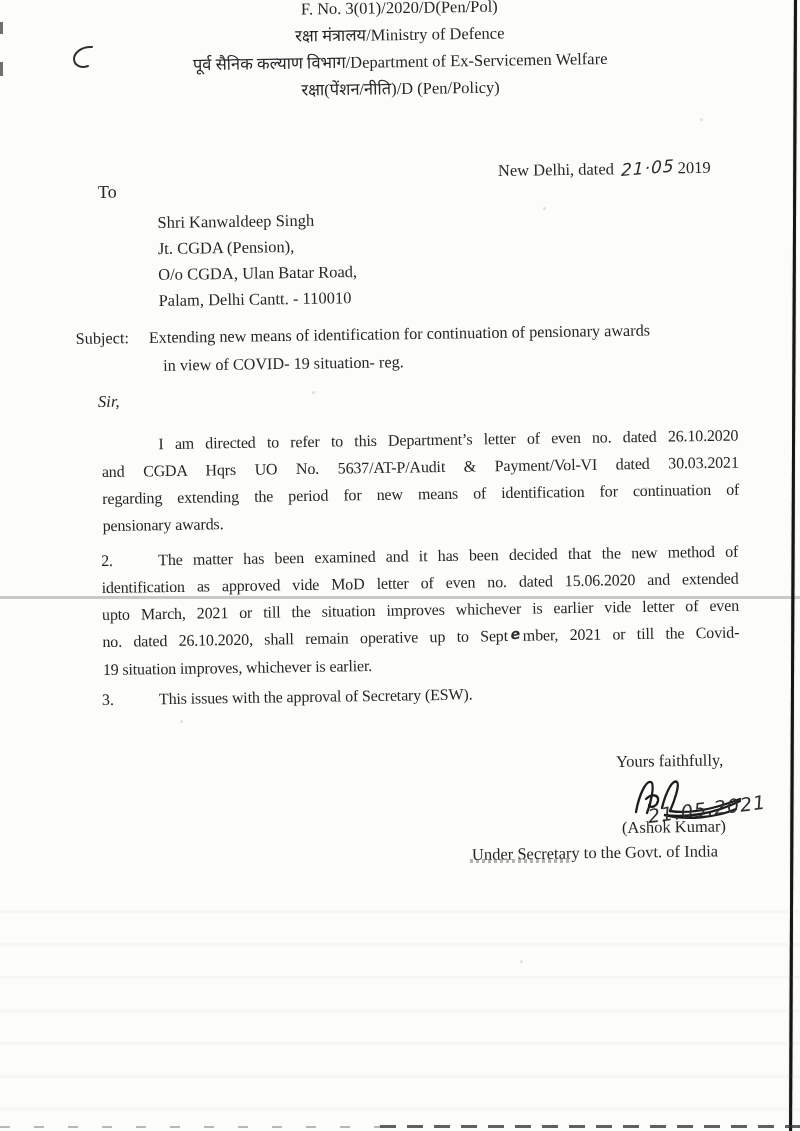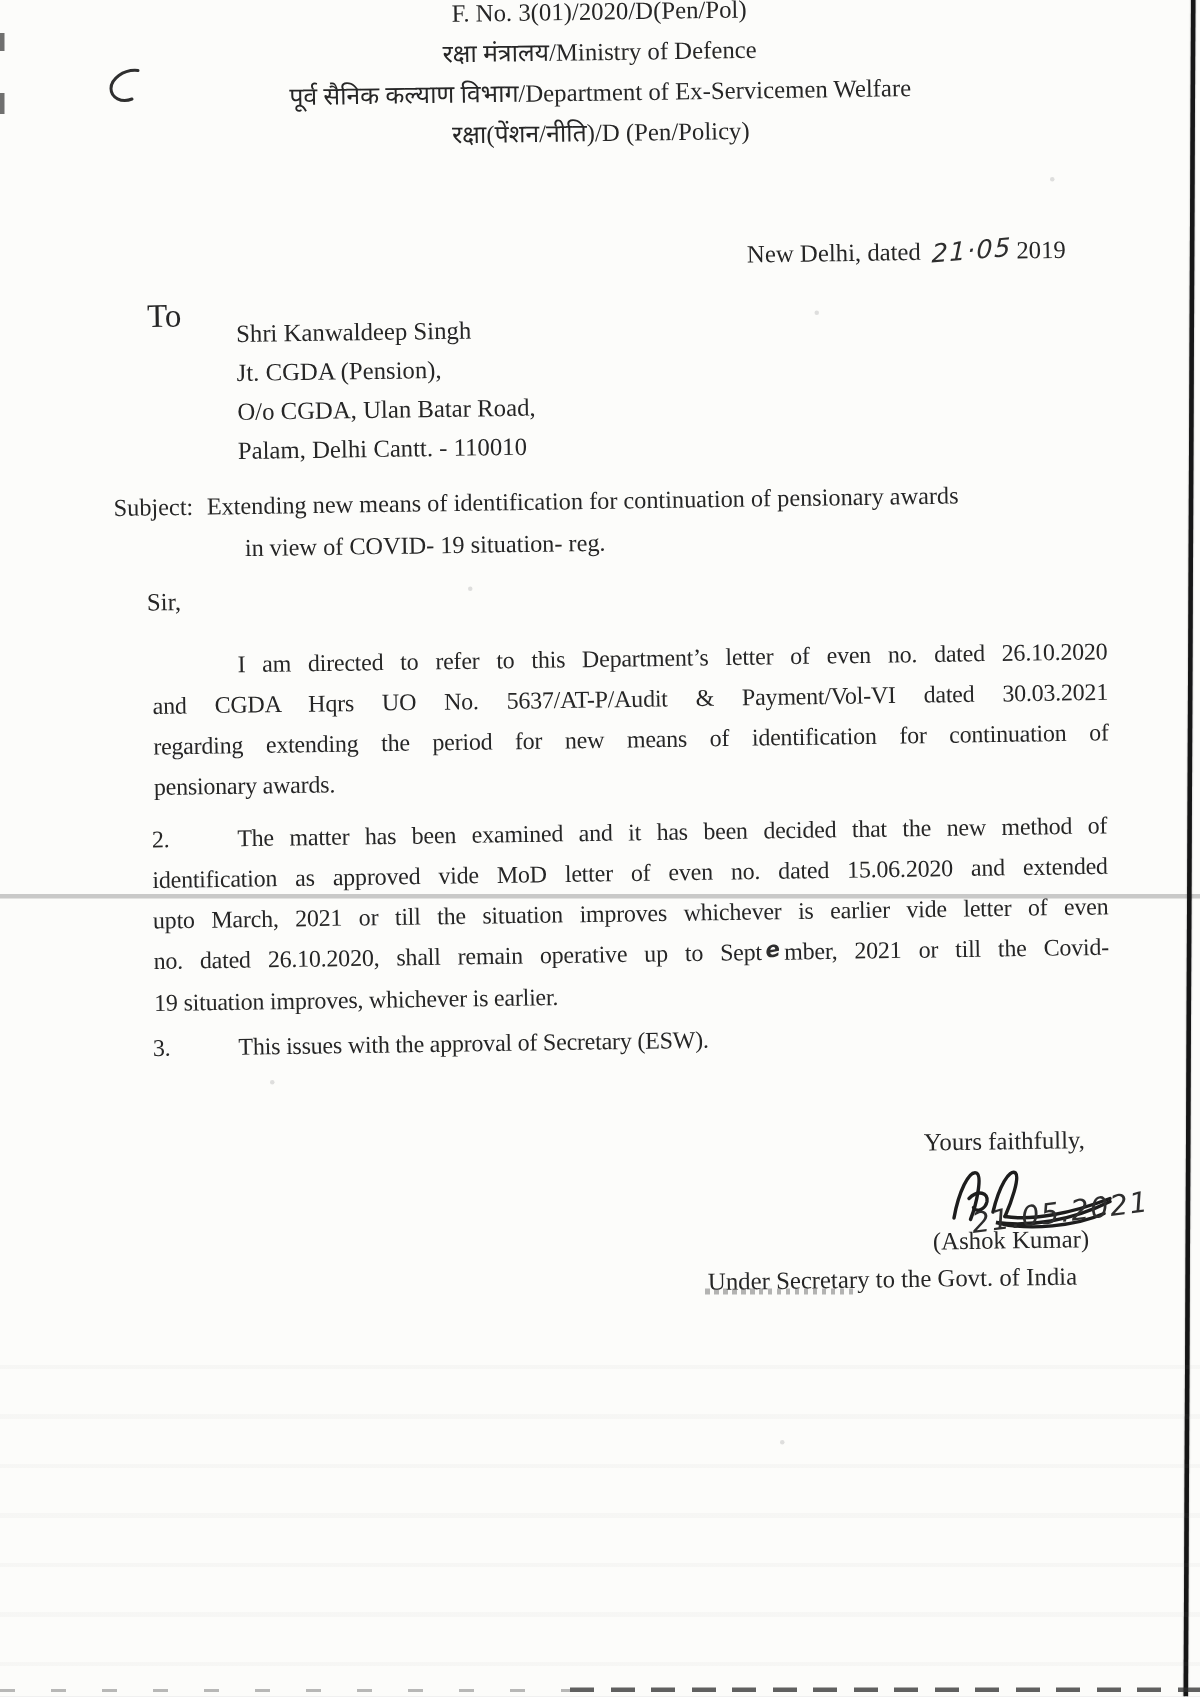--- a/index.html
+++ b/index.html
@@ -15,29 +15,29 @@
   }
   .skew{transform:rotate(-0.85deg); transform-origin:left center;}
   .abs{position:absolute;}
 
   
   .letterhead{left:0; top:60; width:800px; text-align:center; line-height:27px; font-size:16.5px;}
   .letterhead .hline{white-space:nowrap;}
   .dateline{left:498px; top:160px; width:260px; font-size:16.5px; white-space:nowrap;}
 
   
-  .to-label{left:98px; top:198px; font-size:22px;}
+  .to-label{left:98px; top:182px; font-size:18px;}
   .address{left:158px; top:210px; font-size:16.5px; line-height:26px;}
 
   
   .subject{left:76px; top:325px; width:680px; font-size:16.2px; line-height:28px;}
-  .subject .lbl{display:inline-block; margin-right:9px;}
+  .subject .lbl{display:inline-block; margin-right:20px;}
   .subject .wrap2{padding-left:87px;}
 
-  .salutation{left:98px; top:392px; font-size:16.5px;}
+  .salutation{left:98px; top:392px; font-size:16.5px;font-style:italic;}
 
   
   .para{left:102px; width:637px; font-size:16px; line-height:27px; letter-spacing:-0.15px;}
   .p1{top:431px;} .p2{top:547px;} .p3{top:686px;}
   .jline{text-align:justify; text-align-last:justify; white-space:normal;}
   .jline.last{text-align-last:left;}
   .jline.indent{padding-left:57px;}
   .pnum{display:inline-block; width:57px;}
 
   

